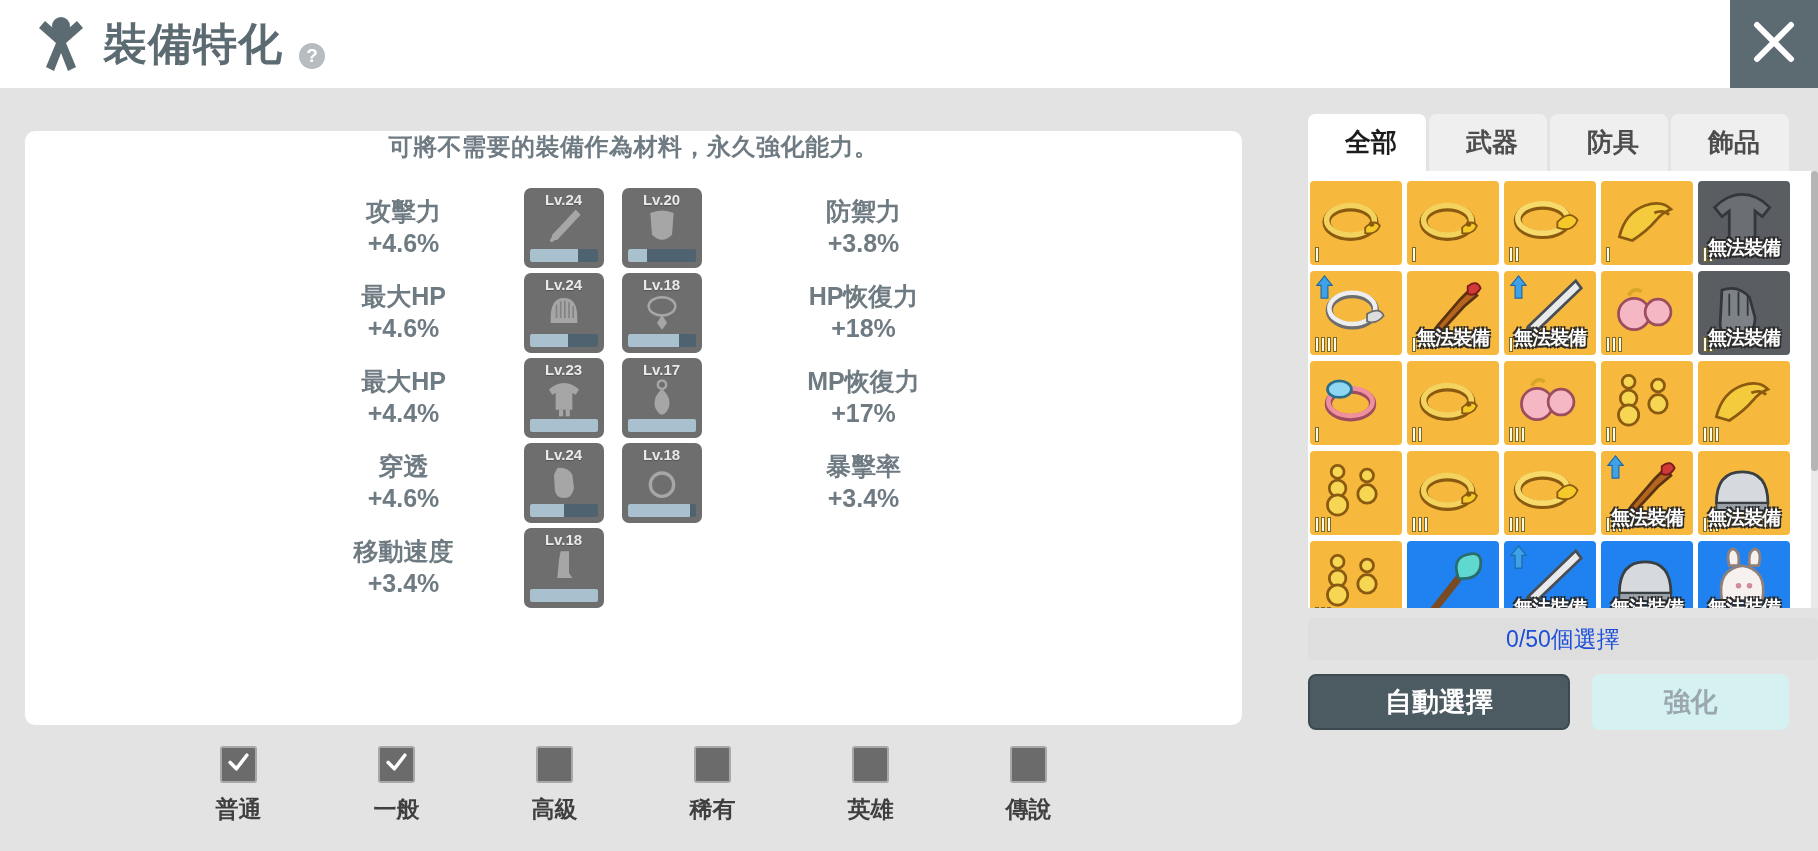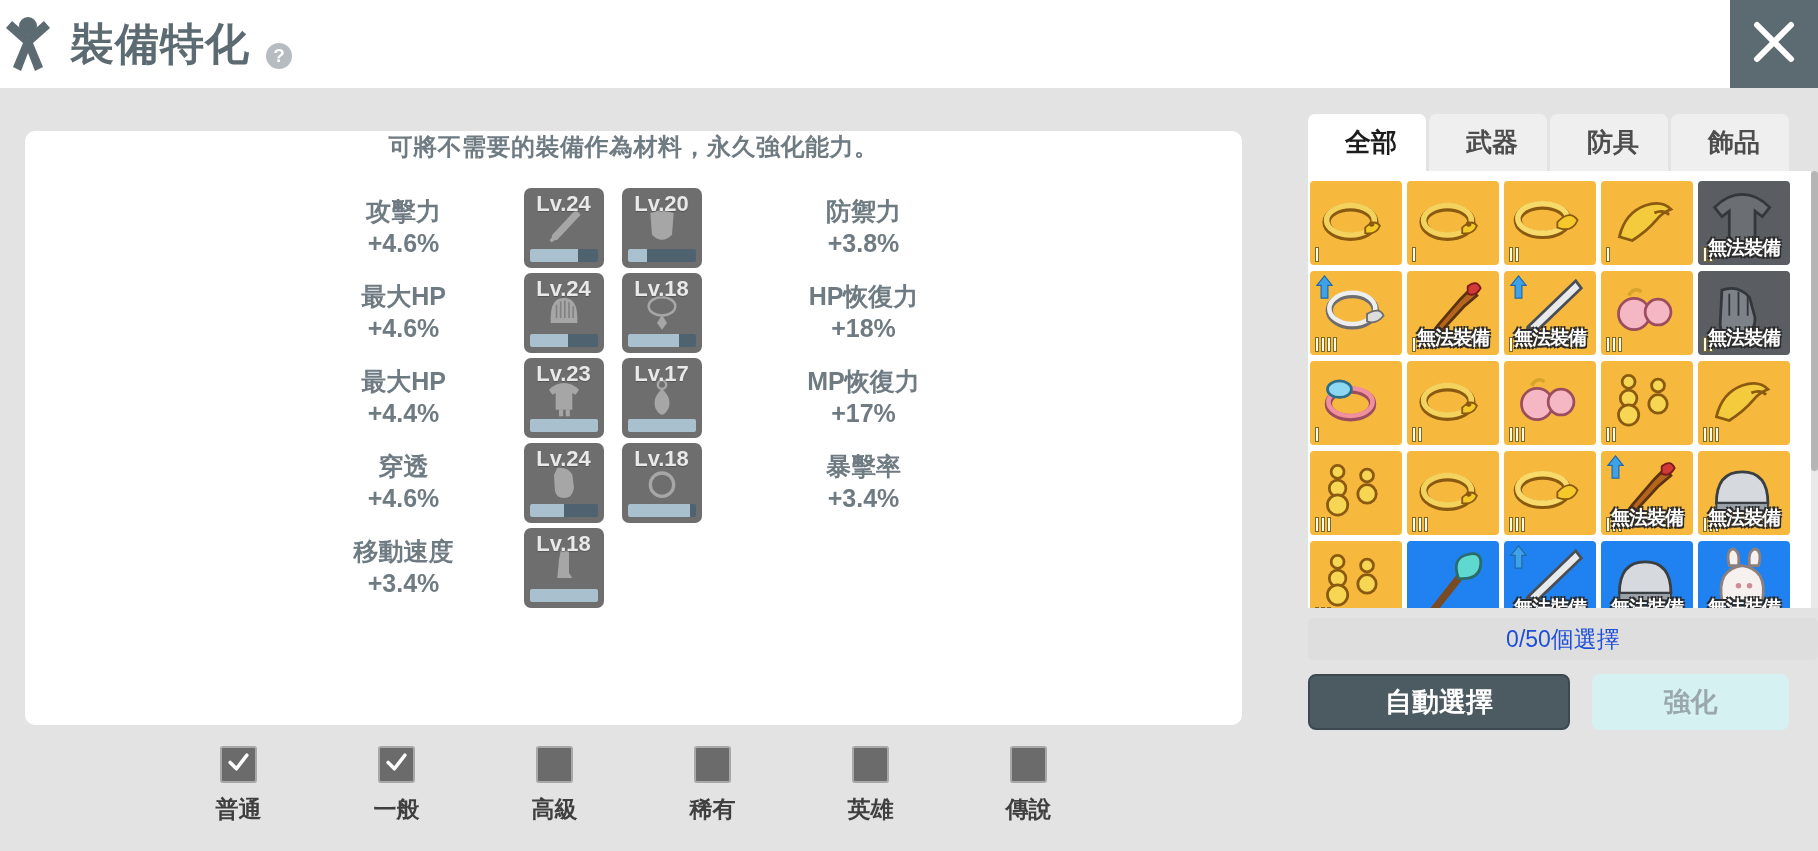--- a/index.html
+++ b/index.html
@@ -9,21 +9,21 @@
     background: #e3e3e3;
     overflow: hidden;
   }
 
   
   #header {
     position: absolute; left: 0; top: 0; width: 1818px; height: 88px;
     background: #ffffff;
     display: flex; align-items: center;
   }
-  #title-group { display: flex; align-items: center; padding-left: 0; gap: 14px; }
+  #title-group { display: flex; align-items: center; padding-left: 33px; gap: 14px; }
   #person-icon { width: 56px; height: 58px; }
   #app-title {
     font-size: 44px; font-weight: bold; color: #5c6a72;
     letter-spacing: 1px; line-height: 1;
   }
   #help-icon {
     width: 26px; height: 26px; border-radius: 50%;
     background: #b6bcc0; color: #ffffff;
     font-size: 19px; font-weight: bold;
     display: flex; align-items: center; justify-content: center;
@@ -66,21 +66,21 @@
   .slot-pair { display: flex; gap: 18px; width: 180px; justify-content: flex-start; }
   .slot {
     position: relative; width: 80px; height: 80px;
     background: #6e6e6e; border-radius: 7px; overflow: hidden;
     cursor: pointer;
   }
   .slot.empty { background: transparent; }
   .slot .lv {
     position: absolute; top: 3px; left: 0; width: 100%;
     text-align: center; color: #e9e9e9;
-    font-size: 22px; font-weight: bold; z-index: 3;
+    font-size: 15px; font-weight: bold; z-index: 3;
     text-shadow: 0 1px 1px rgba(0,0,0,.25);
   }
   .slot .glyph {
     position: absolute; left: 0; top: 10px; width: 100%; height: 60px;
     display: flex; align-items: center; justify-content: center; z-index: 2;
   }
   .slot .glyph svg { opacity: .62; }
   .slot .bar {
     position: absolute; left: 6px; right: 6px; bottom: 6px; height: 13px;
     background: #4e6270; border-radius: 2px; z-index: 4; overflow: hidden;

